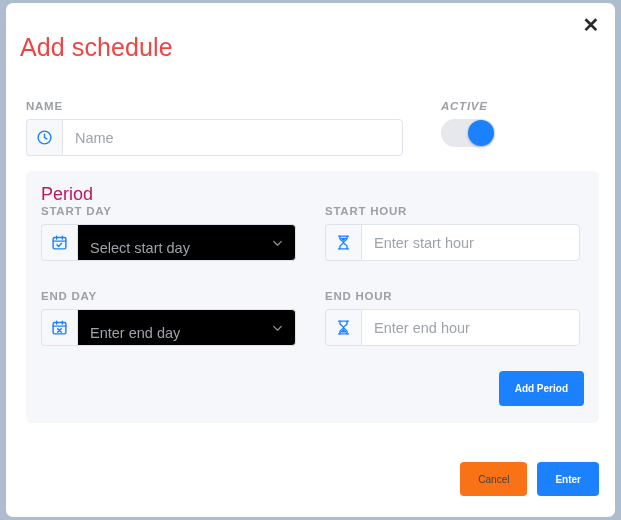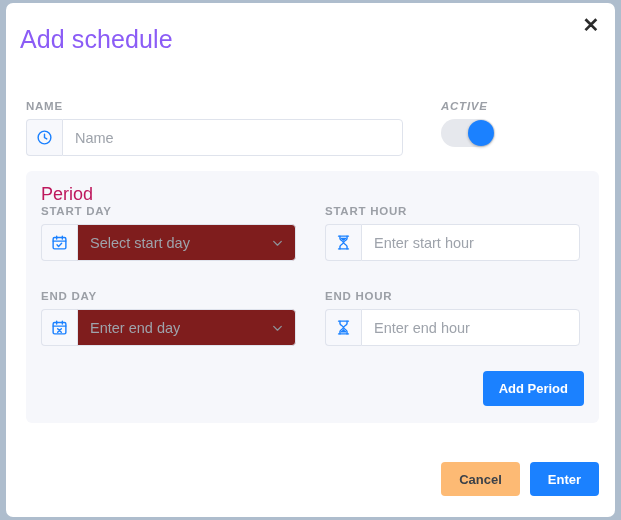--- a/index.html
+++ b/index.html
@@ -28,24 +28,24 @@
   }
 
   
   .modal-header {
     position: relative;
     height: 66px;
   }
   .modal-title {
     position: absolute;
     left: 14px;
-    top: 22px;
+    top: 30px;
     font-size: 25px;
     font-weight: 300;
-    color: #8b5cf6;
+    color: #ef4444;
     letter-spacing: .1px;
     white-space: nowrap;
   }
   .close-btn {
     position: absolute;
     right: 11px;
     top: 9px;
     width: 26px;
     height: 26px;
     display: flex;
@@ -104,23 +104,23 @@
     min-width: 0;
   }
   .input-ctl::placeholder { color: #9ea3ab; }
 
   
   .select-ctl {
     position: relative;
     flex: 1;
     border: 1px solid #dfe3ec;
     border-radius: 0 4px 4px 0;
-    background: #7f1d1d;
-    display: flex;
-    align-items: center;
+    background: #000000;
+    display: flex;
+    align-items: flex-end;
     padding: 4px 12px;
     box-sizing: border-box;
     cursor: pointer;
     min-width: 0;
   }
   .select-value {
     font-size: 14.5px;
     color: #9ea3ab;
     white-space: nowrap;
     overflow: hidden;
@@ -203,31 +203,31 @@
     gap: 29px;
   }
   .period-cell { width: 255px; }
 
   
   .btn {
     font-family: "Liberation Sans", sans-serif;
     border: none;
     border-radius: 4px;
     cursor: pointer;
-    font-size: 13px;
+    font-size: 10px;
   }
   .btn-primary {
     background: #1b81ff;
     color: #ffffff;
     font-weight: bold;
   }
   .btn-secondary {
-    background: #fdba74;
+    background: #f97316;
     color: #3b4149;
-    font-weight: 700;
+    font-weight: 400;
   }
   .add-period-btn {
     position: absolute;
     right: 15px;
     bottom: 17px;
     height: 35px;
     padding: 0 16px;
   }
 
   .footer {

